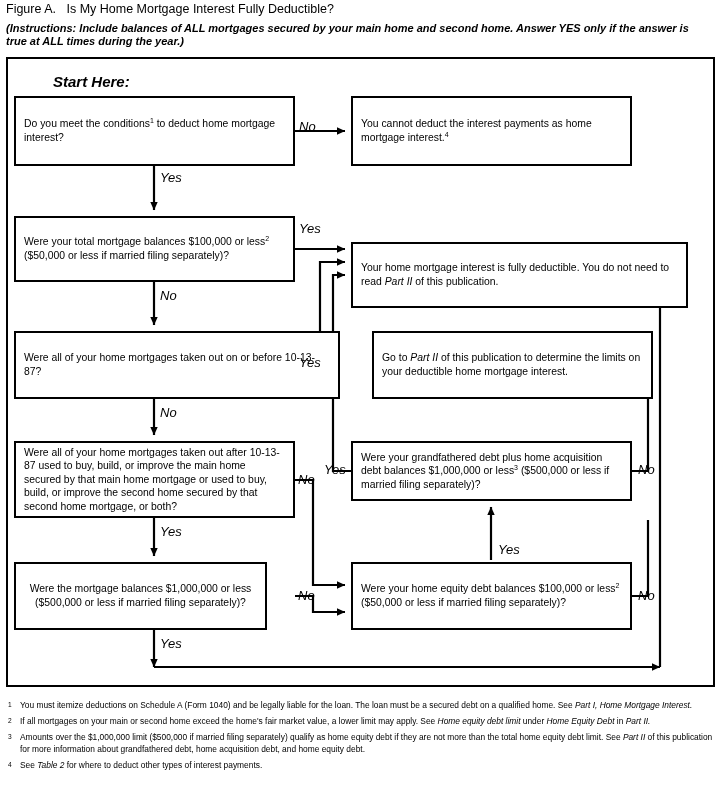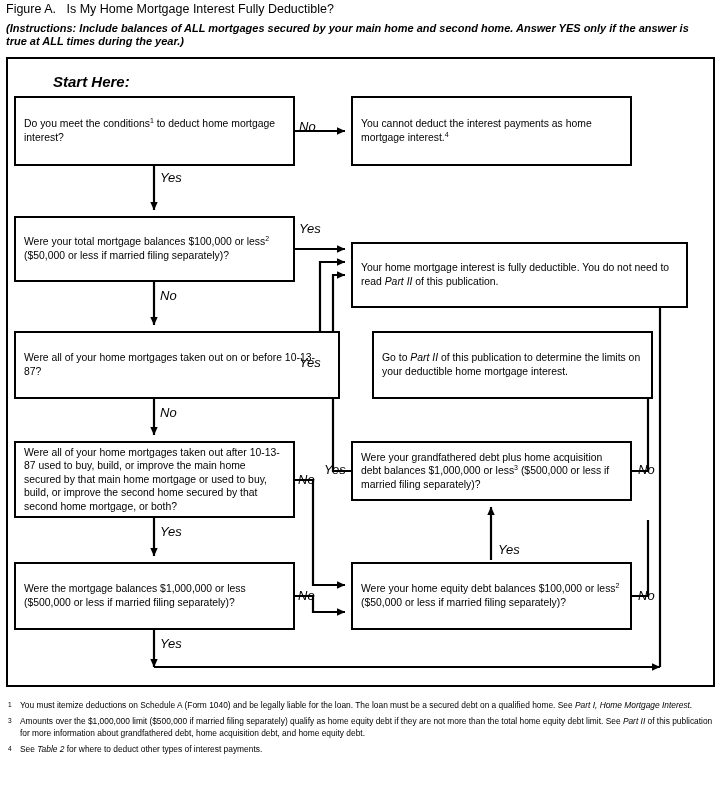--- a/index.html
+++ b/index.html
@@ -50,21 +50,21 @@
 
   
   #b-q1   {left:14px; top:96px;  width:281px; height:70px;}
   #b-r1   {left:351px;top:96px;  width:281px; height:70px;}
   #b-q2   {left:14px; top:216px; width:281px; height:66px;}
   #b-r2   {left:351px;top:204px; width:337px; height:66px;margin-top:38px;}
   #b-q3   {left:14px; top:331px; width:326px; height:68px;}
   #b-r3   {left:372px;top:331px; width:281px; height:68px;}
   #b-q4   {left:14px; top:441px; width:281px; height:77px;}
   #b-r4   {left:351px;top:441px; width:281px; height:60px;}
-  #b-q5   {left:14px; top:562px; width:281px; height:68px;}
+  #b-q5   {left:14px; top:562px; width:253px; height:68px;text-align:center;}
   #b-r5   {left:351px;top:562px; width:281px; height:68px;}
 
   
   #wires{position:absolute;left:0;top:0;width:721px;height:808px;z-index:2;}
 
   
   .elbl{
     position:absolute;font-size:13px;font-style:italic;z-index:6;
     background:transparent;white-space:nowrap;
   }
@@ -185,20 +185,24 @@
 <div class="elbl" style="left:298px;top:588px;">No</div>
 <div class="elbl" style="left:160px;top:636px;">Yes</div>
 <div class="elbl" style="left:638px;top:588px;">No</div>
 
 <div id="notes">
   <div class="note">
     <span class="num">1</span>
     <span>You must itemize deductions on Schedule A (Form 1040) and be legally liable for the loan. The loan must be a secured debt on a qualified home. See <i>Part I, Home Mortgage Interest.</i></span>
   </div>
   <div class="note">
+    <span class="num">2</span>
+    <span>If all mortgages on your main or second home exceed the home's fair market value, a lower limit may apply. See <i>Home equity debt limit</i> under <i>Home Equity Debt</i> in <i>Part II.</i></span>
+  </div>
+  <div class="note">
     <span class="num">3</span>
     <span>Amounts over the $1,000,000 limit ($500,000 if married filing separately) qualify as home equity debt if they are not more than the total home equity debt limit. See <i>Part II</i> of this publication for more information about grandfathered debt, home acquisition debt, and home equity debt.</span>
   </div>
   <div class="note">
     <span class="num">4</span>
     <span>See <i>Table 2</i> for where to deduct other types of interest payments.</span>
   </div>
 </div>
 
 </body></html>

